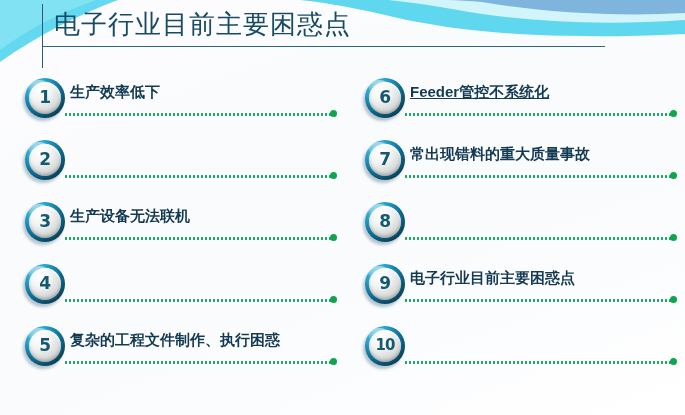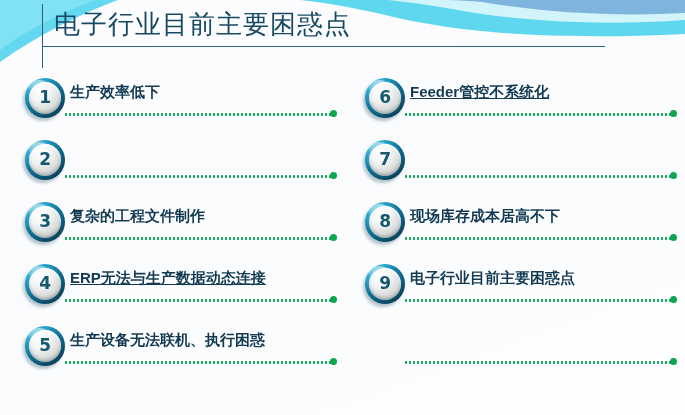--- a/index.html
+++ b/index.html
@@ -223,45 +223,44 @@
       <div class="dot-end"></div>
     </div>
 
     <div class="point-row">
       <div class="badge">
         <div class="ring"></div>
         <div class="disc">
           <span class="num">3</span>
         </div>
       </div>
-      <div class="point-label">复杂的工程文件制作</div>
+      <div class="point-label">生产设备无法联机</div>
       <div class="dot-rule"></div>
       <div class="dot-end"></div>
     </div>
 
     <div class="point-row">
       <div class="badge">
         <div class="ring"></div>
         <div class="disc">
           <span class="num">4</span>
         </div>
       </div>
-      <div class="point-label latin">ERP无法与生产数据动态连接</div>
       <div class="dot-rule"></div>
       <div class="dot-end"></div>
     </div>
 
     <div class="point-row">
       <div class="badge">
         <div class="ring"></div>
         <div class="disc">
           <span class="num">5</span>
         </div>
       </div>
-      <div class="point-label">生产设备无法联机、执行困惑</div>
+      <div class="point-label">复杂的工程文件制作、执行困惑</div>
       <div class="dot-rule"></div>
       <div class="dot-end"></div>
     </div>
 
   </div>
 
   <div class="column" id="column-right">
 
     <div class="point-row">
       <div class="badge">
@@ -275,48 +274,54 @@
       <div class="dot-end"></div>
     </div>
 
     <div class="point-row">
       <div class="badge">
         <div class="ring"></div>
         <div class="disc">
           <span class="num">7</span>
         </div>
       </div>
+      <div class="point-label">常出现错料的重大质量事故</div>
       <div class="dot-rule"></div>
       <div class="dot-end"></div>
     </div>
 
     <div class="point-row">
       <div class="badge">
         <div class="ring"></div>
         <div class="disc">
           <span class="num">8</span>
         </div>
       </div>
-      <div class="point-label">现场库存成本居高不下</div>
       <div class="dot-rule"></div>
       <div class="dot-end"></div>
     </div>
 
     <div class="point-row">
       <div class="badge">
         <div class="ring"></div>
         <div class="disc">
           <span class="num">9</span>
         </div>
       </div>
       <div class="point-label">电子行业目前主要困惑点</div>
       <div class="dot-rule"></div>
       <div class="dot-end"></div>
     </div>
 
     <div class="point-row">
+      <div class="badge wide">
+        <div class="ring"></div>
+        <div class="disc">
+          <span class="num">10</span>
+        </div>
+      </div>
       <div class="dot-rule"></div>
       <div class="dot-end"></div>
     </div>
 
   </div>
 
 </div>
 
 </body></html>

